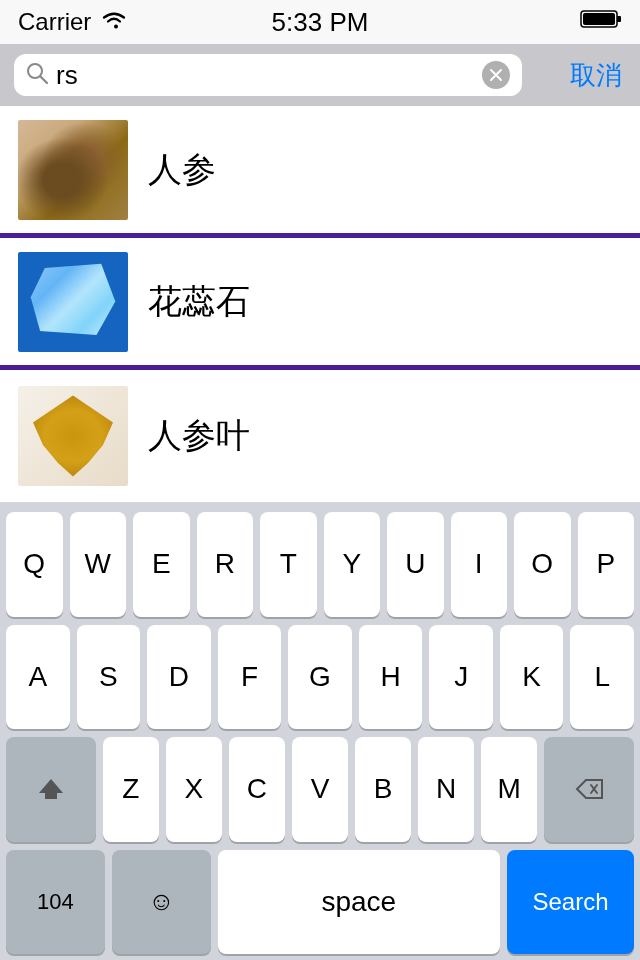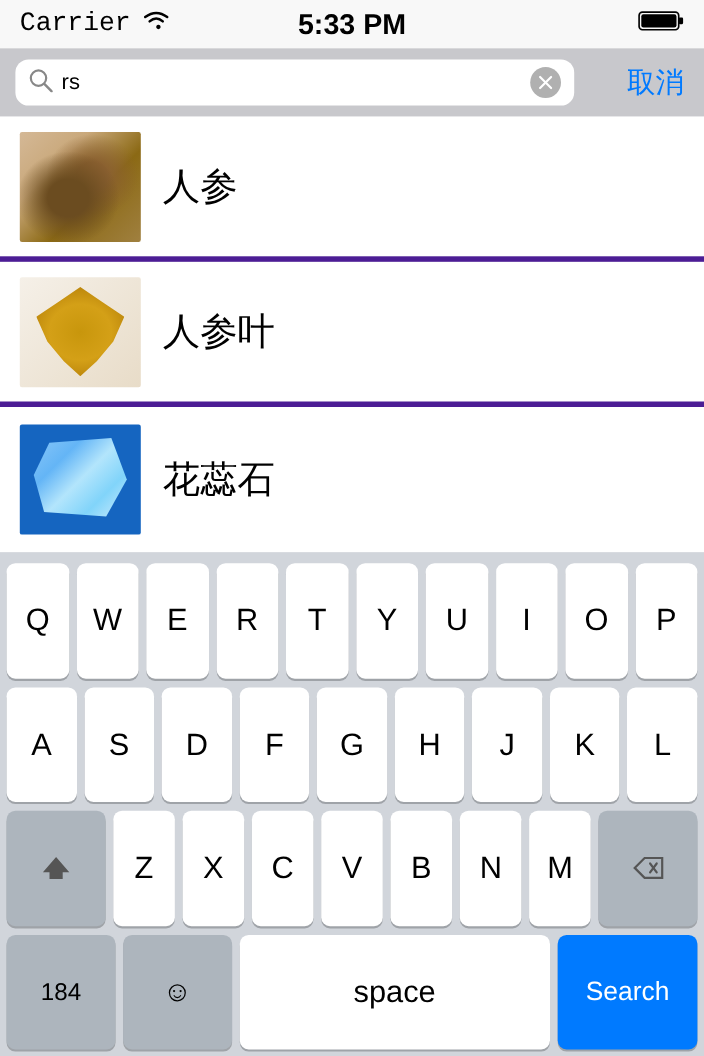--- a/index.html
+++ b/index.html
@@ -16,22 +16,22 @@
     #status-bar {
       height: 44px;
       background: #f8f8f8;
       display: flex;
       align-items: center;
       justify-content: space-between;
       padding: 0 18px;
       font-size: 24px;
       font-weight: 500;
     }
-    .status-left { display: flex; align-items: flex-start; gap: 10px; font-family: Liberation Mono, monospace; }
-    .status-center { font-size: 26px; font-weight: 700; position: absolute; left: 50%; transform: translateX(-50%); }
+    .status-left { display: flex; align-items: flex-start; gap: 10px; }
+    .status-center { font-size: 26px; font-weight: 400; position: absolute; left: 50%; transform: translateX(-50%); }
     .status-right { display: flex; align-items: center; gap: 8px; }
 
     
     #search-bar {
       height: 62px;
       background: #c8c8cc;
       display: flex;
       align-items: center;
       padding: 10px 14px;
       gap: 12px;
@@ -43,21 +43,21 @@
       display: flex;
       align-items: center;
       padding: 8px 12px;
       gap: 8px;
       height: 42px;
     }
     #search-icon-svg { color: #888; flex-shrink: 0; }
     #search-text-input {
       border: none;
       outline: none;
-      font-size: 20px;
+      font-size: 26px;
       flex: 1;
       background: transparent;
       color: #000;
     }
     #clear-button {
       width: 28px;
       height: 28px;
       border-radius: 50%;
       background: #b0b0b0;
       border: none;
@@ -250,26 +250,26 @@
   </div>
   <button id="cancel-button">取消</button>
 </div>
 
 <div id="results-list">
   <div class="result-item">
     <div class="result-thumb thumb-ginseng"></div>
     <span class="result-label">人参</span>
   </div>
   <div class="result-item">
+    <div class="result-thumb thumb-mineral"></div>
+    <span class="result-label">花蕊石</span>
+  </div>
+  <div class="result-item">
     <div class="result-thumb thumb-leaf"></div>
     <span class="result-label">人参叶</span>
-  </div>
-  <div class="result-item">
-    <div class="result-thumb thumb-mineral"></div>
-    <span class="result-label">花蕊石</span>
   </div>
 </div>
 
 <div id="keyboard">
 
   <div class="key-row">
     <button class="key">Q</button>
     <button class="key">W</button>
     <button class="key">E</button>
     <button class="key">R</button>
@@ -310,21 +310,21 @@
       <svg width="30" height="22" viewBox="0 0 30 22">
         <path d="M12 2 L28 2 L28 20 L12 20 L3 11 Z" fill="none" stroke="#555" stroke-width="2"></path>
         <line x1="17" y1="7" x2="23" y2="15" stroke="#555" stroke-width="2" stroke-linecap="round"></line>
         <line x1="23" y1="7" x2="17" y2="15" stroke="#555" stroke-width="2" stroke-linecap="round"></line>
       </svg>
     </button>
   </div>
 
   <div class="key-row">
     <button class="key dark number" style="font-size:22px;">
-      <span>184</span>
+      <span>104</span>
     </button>
     <button class="key dark emoji-key" style="font-size:26px;">
       <span>☺</span>
     </button>
     <button class="key space" style="font-size:28px;">
       <span>space</span>
     </button>
     <button class="key blue wide" style="font-size:24px;">
       <span>Search</span>
     </button>

